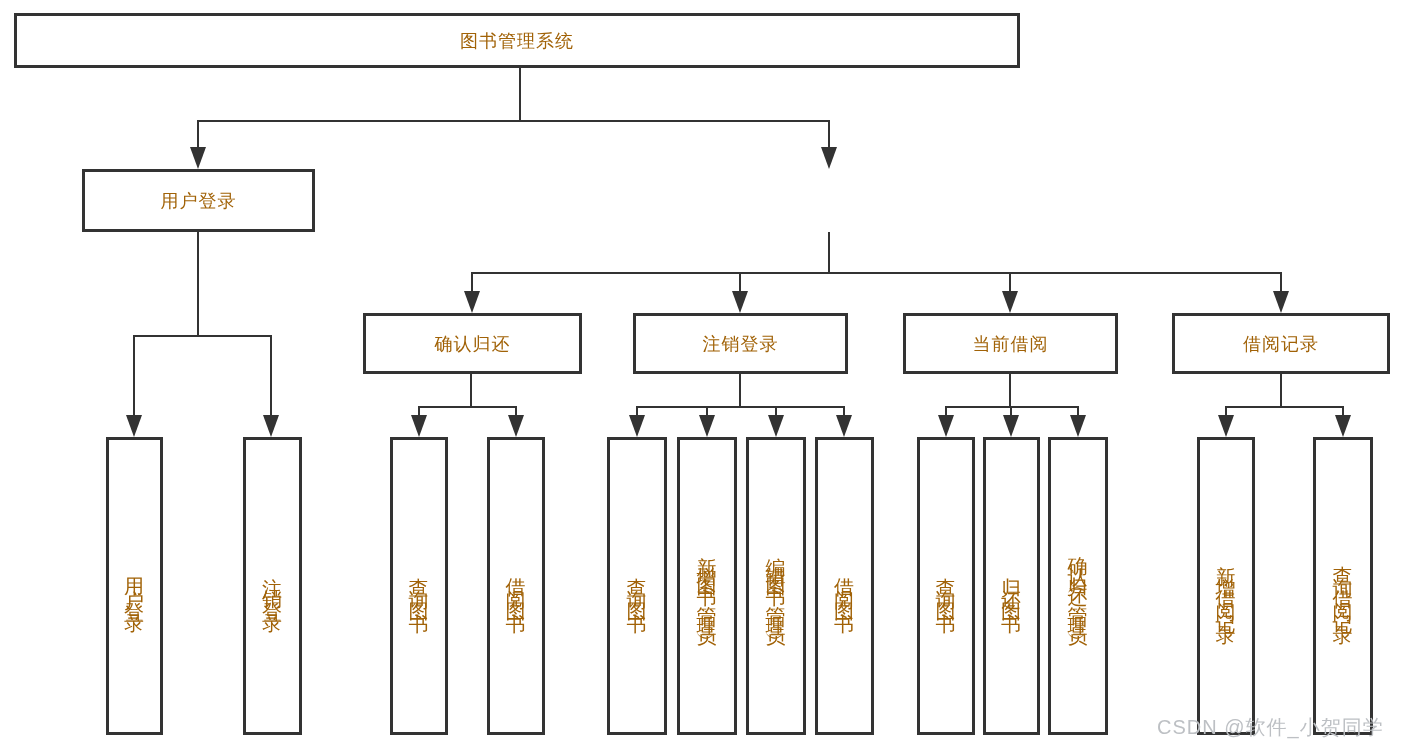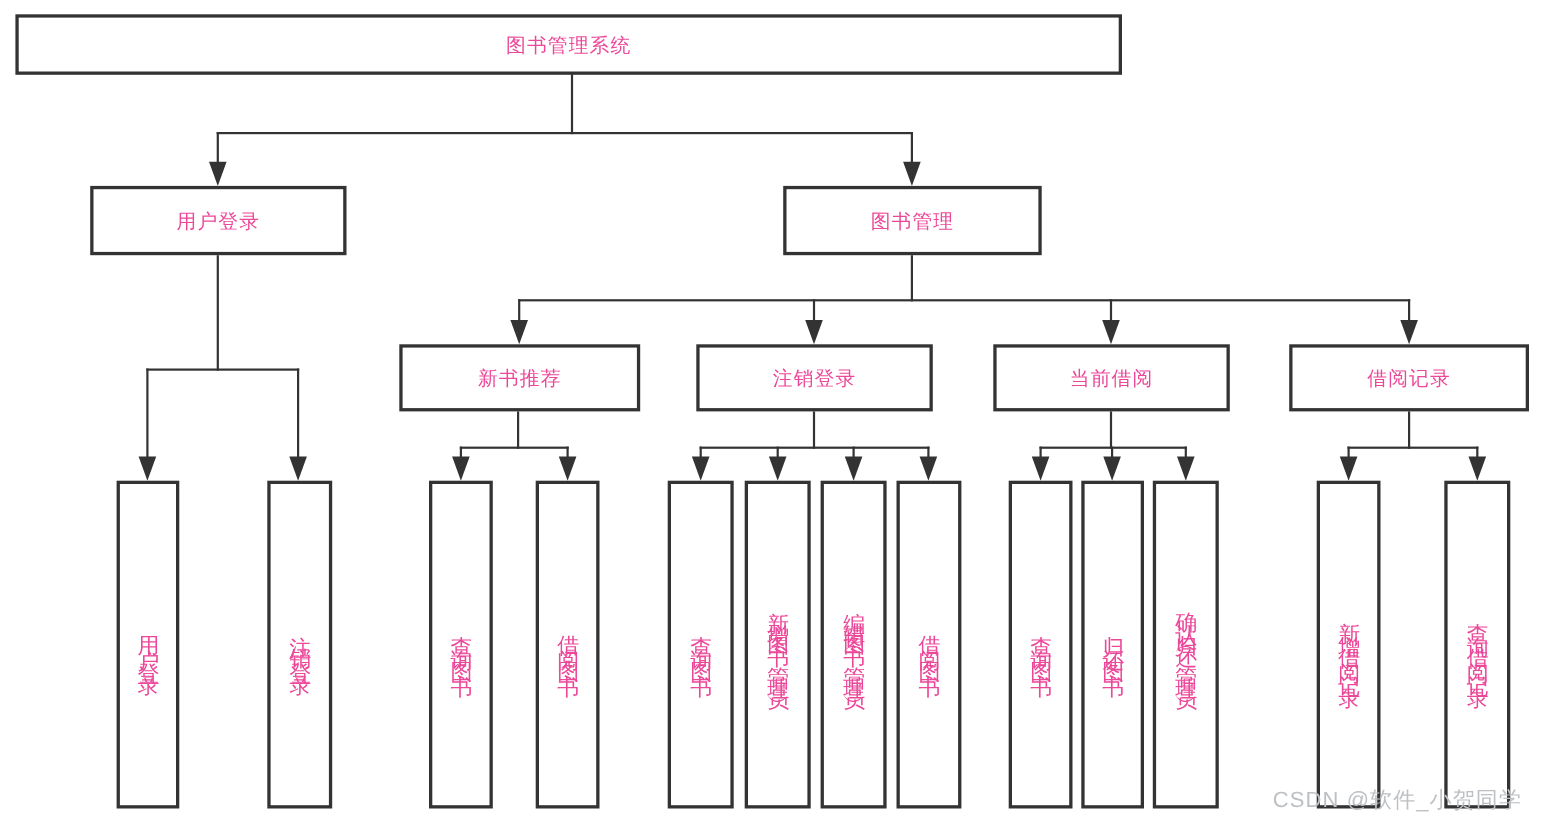--- a/index.html
+++ b/index.html
@@ -11,21 +11,21 @@
     overflow:hidden;
   }
   .node {
     position:absolute;
     border:3px solid #333333;
     background:#ffffff;
     box-sizing:border-box;
     display:flex;
     align-items:center;
     justify-content:center;
-    color:#ec4899;
+    color:#a16207;
   }
   .hnode { font-size:18px; letter-spacing:1px; }
   .vnode { font-size:20px; }
   .vnode .vtext {
     writing-mode:vertical-rl;
     letter-spacing:12px;
     line-height:1;
   }
   .line { position:absolute; background:#333333; }
   .arrow {
@@ -57,44 +57,41 @@
   <div class="line" style="left:519px;top:66px;width:2px;height:56px"></div>
   <div class="line" style="left:197px;top:120px;width:633px;height:2px"></div>
   <div class="line" style="left:197px;top:120px;width:2px;height:30px"></div>
   <div class="arrow" style="left:190px;top:147px"></div>
   <div class="line" style="left:828px;top:120px;width:2px;height:30px"></div>
   <div class="arrow" style="left:821px;top:147px"></div>
 
   <div class="node hnode" style="left:82px;top:169px;width:233px;height:63px">
     <span>用户登录</span>
   </div>
-  <div class="node hnode" style="left:712px;top:169px;width:235px;height:63px">
-    <span>图书管理</span>
-  </div>
 
   <div class="line" style="left:197px;top:232px;width:2px;height:105px"></div>
   <div class="line" style="left:133px;top:335px;width:139px;height:2px"></div>
   <div class="line" style="left:133px;top:335px;width:2px;height:84px"></div>
   <div class="arrow" style="left:126px;top:415px"></div>
   <div class="line" style="left:270px;top:335px;width:2px;height:84px"></div>
   <div class="arrow" style="left:263px;top:415px"></div>
 
   <div class="line" style="left:828px;top:232px;width:2px;height:42px"></div>
   <div class="line" style="left:471px;top:272px;width:811px;height:2px"></div>
   <div class="line" style="left:471px;top:272px;width:2px;height:23px"></div>
   <div class="arrow" style="left:464px;top:291px"></div>
   <div class="line" style="left:739px;top:272px;width:2px;height:23px"></div>
   <div class="arrow" style="left:732px;top:291px"></div>
   <div class="line" style="left:1009px;top:272px;width:2px;height:23px"></div>
   <div class="arrow" style="left:1002px;top:291px"></div>
   <div class="line" style="left:1280px;top:272px;width:2px;height:23px"></div>
   <div class="arrow" style="left:1273px;top:291px"></div>
 
   <div class="node hnode" style="left:363px;top:313px;width:219px;height:61px">
-    <span>新书推荐</span>
+    <span>确认归还</span>
   </div>
   <div class="node hnode" style="left:633px;top:313px;width:215px;height:61px">
     <span>注销登录</span>
   </div>
   <div class="node hnode" style="left:1172px;top:313px;width:218px;height:61px">
     <span>借阅记录</span>
   </div>
   <div class="node hnode" style="left:903px;top:313px;width:215px;height:61px">
     <span>当前借阅</span>
   </div>

